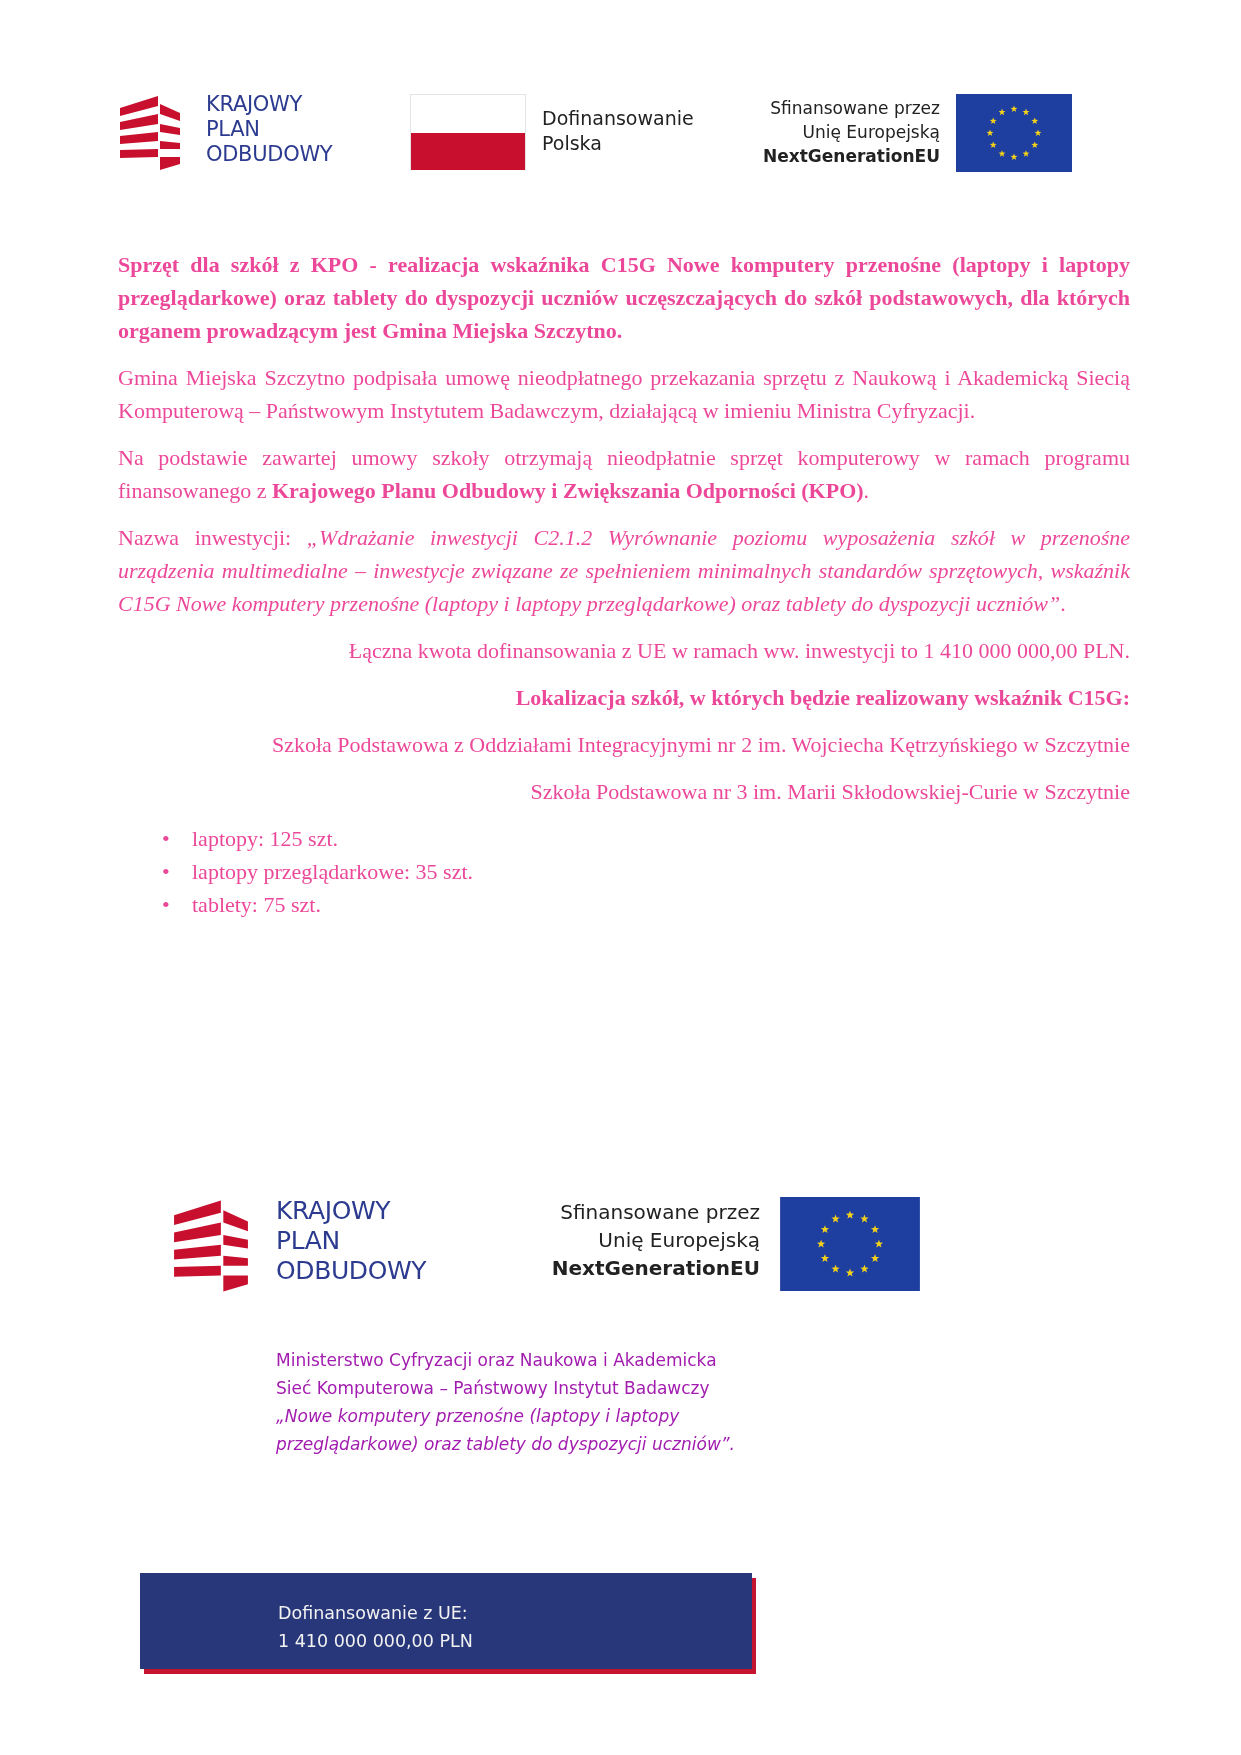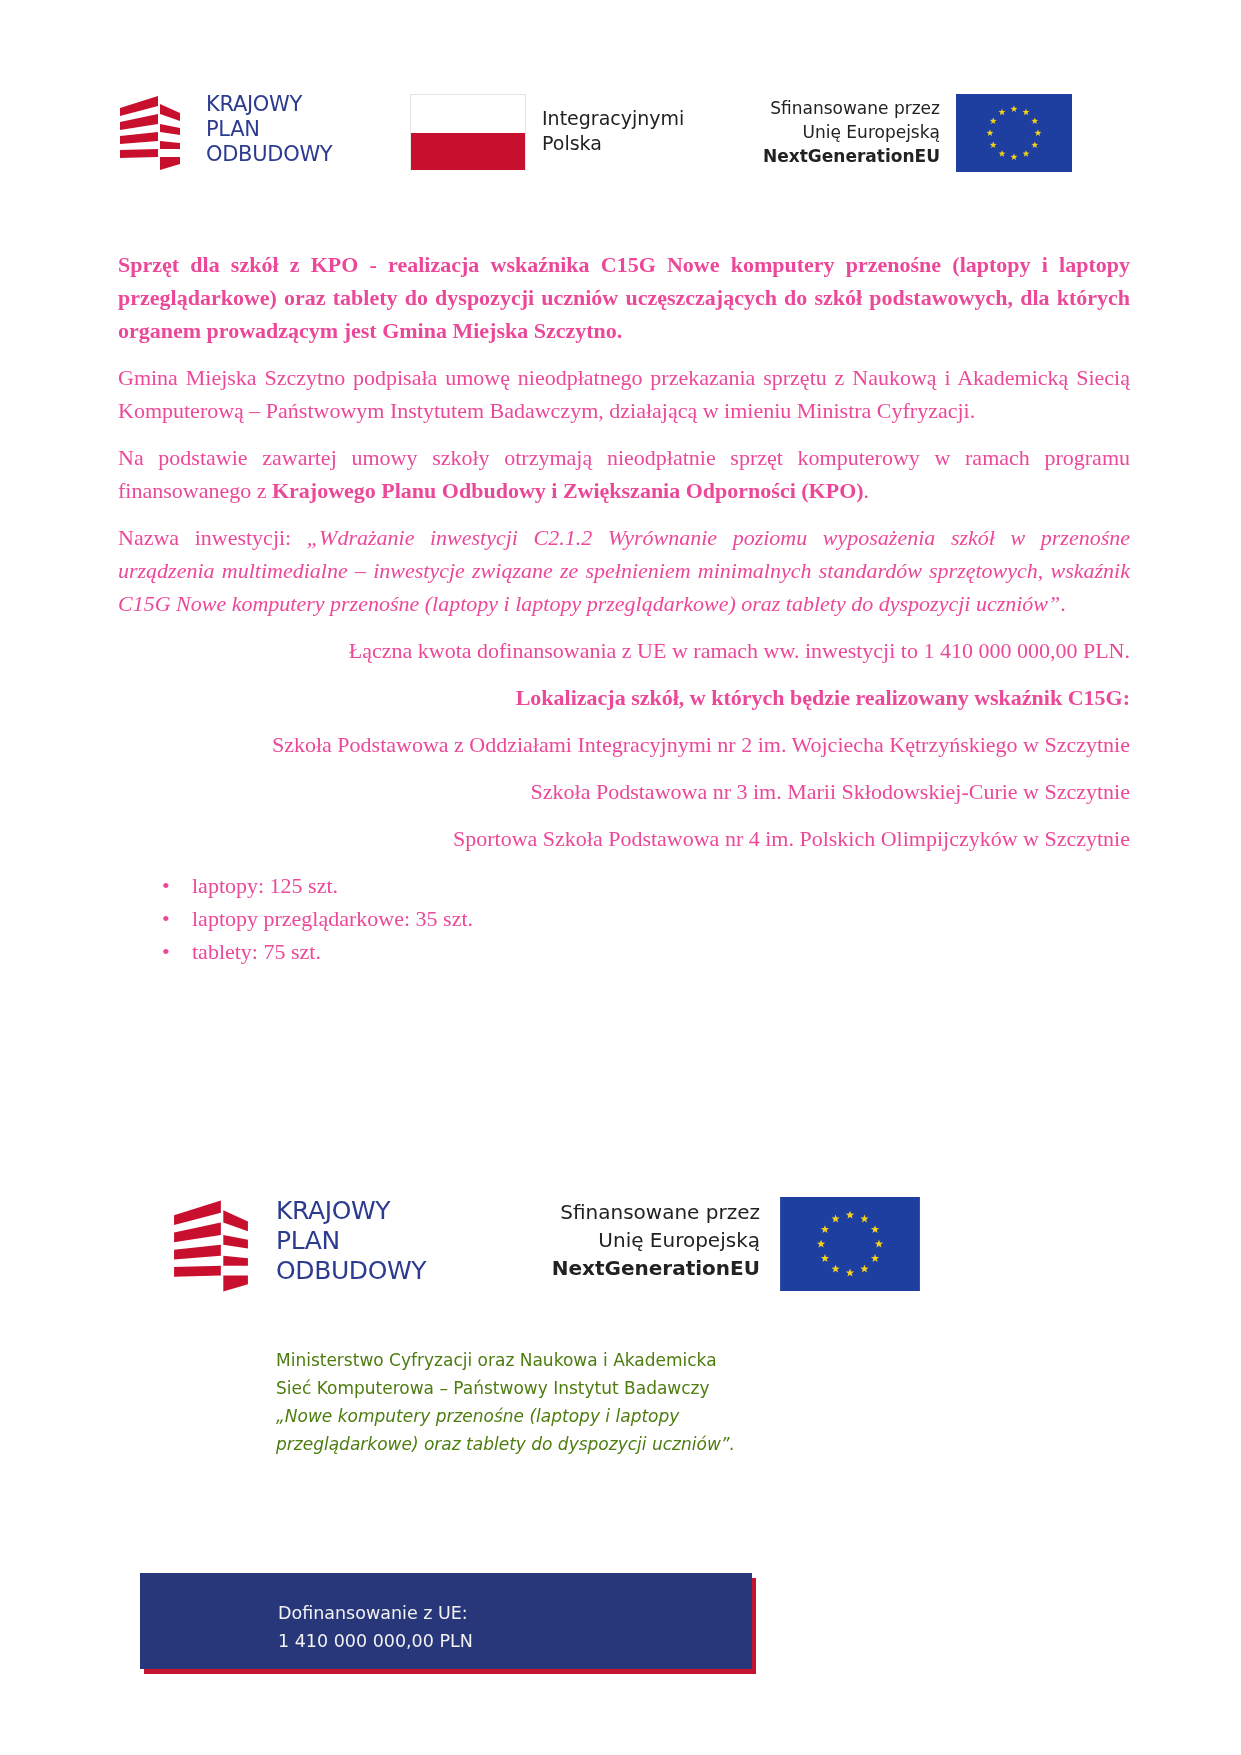--- a/index.html
+++ b/index.html
@@ -18,21 +18,21 @@
   .doc { position: absolute; left: 118px; width: 1012px; font-family: "Liberation Serif", serif; font-size: 22px; line-height: 33px; color: #ec4899; }
   .doc p { margin: 0; text-align: justify; }
   .doc p.left { text-align: right; }
   .bold { font-weight: bold; }
   .ital { font-style: italic; }
   .bullet-list { list-style: none; margin: 0; padding: 0; }
   .bullet-list li { position: relative; padding-left: 74px; line-height: 33px; }
   .bullet-list li .dot { position: absolute; left: 44px; top: 0; }
 
   
-  .info-text { font-family: "DejaVu Sans", sans-serif; font-size: 17px; line-height: 28px; color: #4d7c0f; }
+  .info-text { font-family: "DejaVu Sans", sans-serif; font-size: 17px; line-height: 28px; color: #a21caf; }
   .banner { background: #283779; color: #fff; box-shadow: 4px 5px 0 #c4142f; }
   .banner-text { font-family: "DejaVu Sans", sans-serif; font-size: 17.5px; line-height: 28px; color: #f2f2f2; }
 </style>
 </head>
 <body>
 
 <div>
 
   <div class="abs" style="left:118px; top:92px; width:250px; height:80px;">
     <svg class="abs" style="left:0; top:2px;" width="64" height="78" viewBox="0 0 64 78">
@@ -53,21 +53,21 @@
       <div>ODBUDOWY</div>
     </div>
   </div>
 
   <div class="abs" style="left:410px; top:94px; width:300px; height:80px;">
     <div class="abs" style="left:0; top:0; width:116px; height:76px; border:1px solid #e4e4e4; box-sizing:border-box;">
       <div style="height:38px; background:#ffffff;"></div>
       <div style="height:37px; background:#c8102e;"></div>
     </div>
     <div class="abs rp-text" style="left:132px; top:12px;">
-      <div>Integracyjnymi</div>
+      <div>Dofinansowanie</div>
       <div>Polska</div>
     </div>
   </div>
 
   <div class="abs eu-text" style="left:700px; top:96px; width:240px;">
     <div>Sfinansowane przez</div>
     <div>Unię Europejską</div>
     <div class="strong">NextGenerationEU</div>
   </div>
   <svg class="abs eu-flag" style="left:956px; top:94px;" width="116" height="78" viewBox="0 0 116 78">
@@ -93,21 +93,20 @@
   <p style="margin-bottom:14px;">
     <span>Na podstawie zawartej umowy szkoły otrzymają nieodpłatnie sprzęt komputerowy w ramach programu finansowanego z </span><span class="bold">Krajowego Planu Odbudowy i Zwiększania Odporności (KPO)</span><span>.</span>
   </p>
   <p style="margin-bottom:14px;">
     <span>Nazwa inwestycji: </span><span class="ital">„Wdrażanie inwestycji C2.1.2 Wyrównanie poziomu wyposażenia szkół w przenośne urządzenia multimedialne – inwestycje związane ze spełnieniem minimalnych standardów sprzętowych, wskaźnik C15G Nowe komputery przenośne (laptopy i laptopy przeglądarkowe) oraz tablety do dyspozycji uczniów”</span><span>.</span>
   </p>
   <p class="left" style="margin-bottom:14px;">Łączna kwota dofinansowania z UE w ramach ww. inwestycji to 1 410 000 000,00 PLN.</p>
   <p class="left bold" style="margin-bottom:14px;">Lokalizacja szkół, w których będzie realizowany wskaźnik C15G:</p>
   <p class="left" style="margin-bottom:14px;">Szkoła Podstawowa z Oddziałami Integracyjnymi nr 2 im. Wojciecha Kętrzyńskiego w Szczytnie</p>
   <p class="left" style="margin-bottom:14px;">Szkoła Podstawowa nr 3 im. Marii Skłodowskiej-Curie w Szczytnie</p>
-  <p class="left" style="margin-bottom:14px;">Sportowa Szkoła Podstawowa nr 4 im. Polskich Olimpijczyków w Szczytnie</p>
   <ul class="bullet-list">
     <li><span class="dot">•</span><span>laptopy: 125 szt.</span></li>
     <li><span class="dot">•</span><span>laptopy przeglądarkowe: 35 szt.</span></li>
     <li><span class="dot">•</span><span>tablety: 75 szt.</span></li>
   </ul>
 </div>
 
 <div>
   <div class="abs" style="left:168px; top:1192px; width:300px; height:110px;">
     <svg class="abs" style="left:0; top:6px;" width="86" height="96" viewBox="0 0 64 78">

